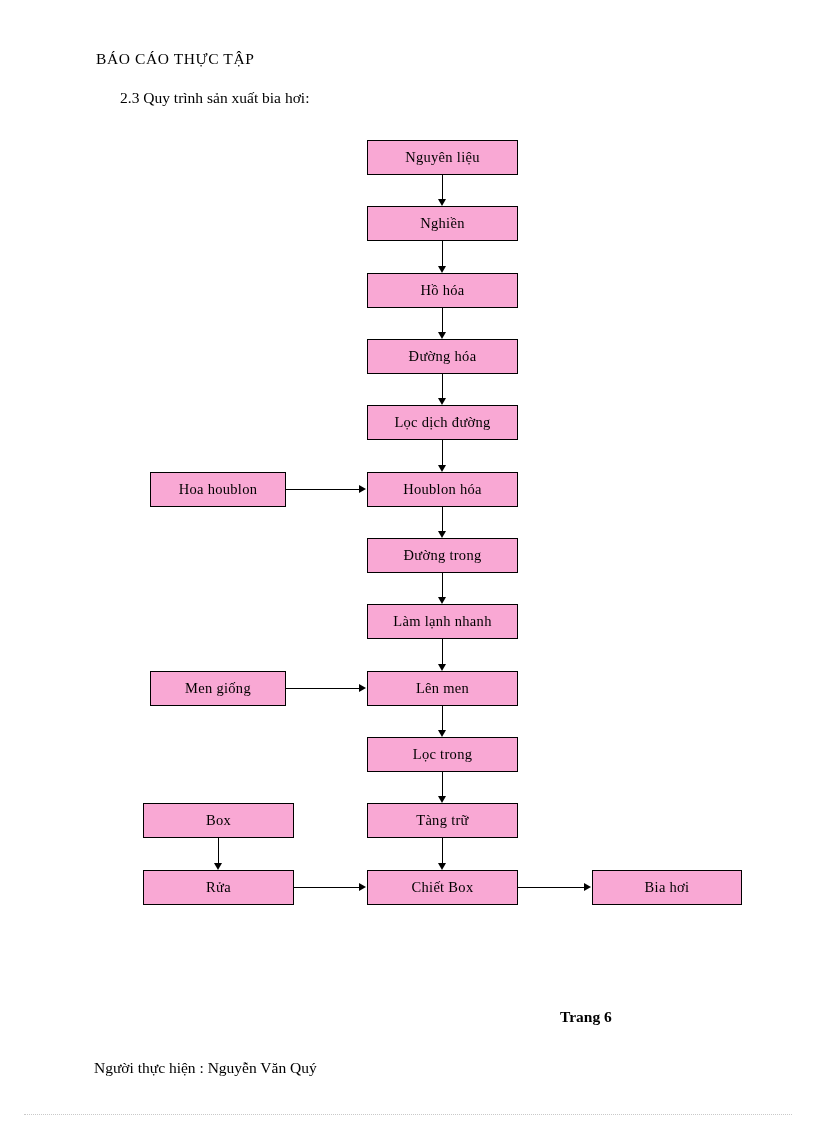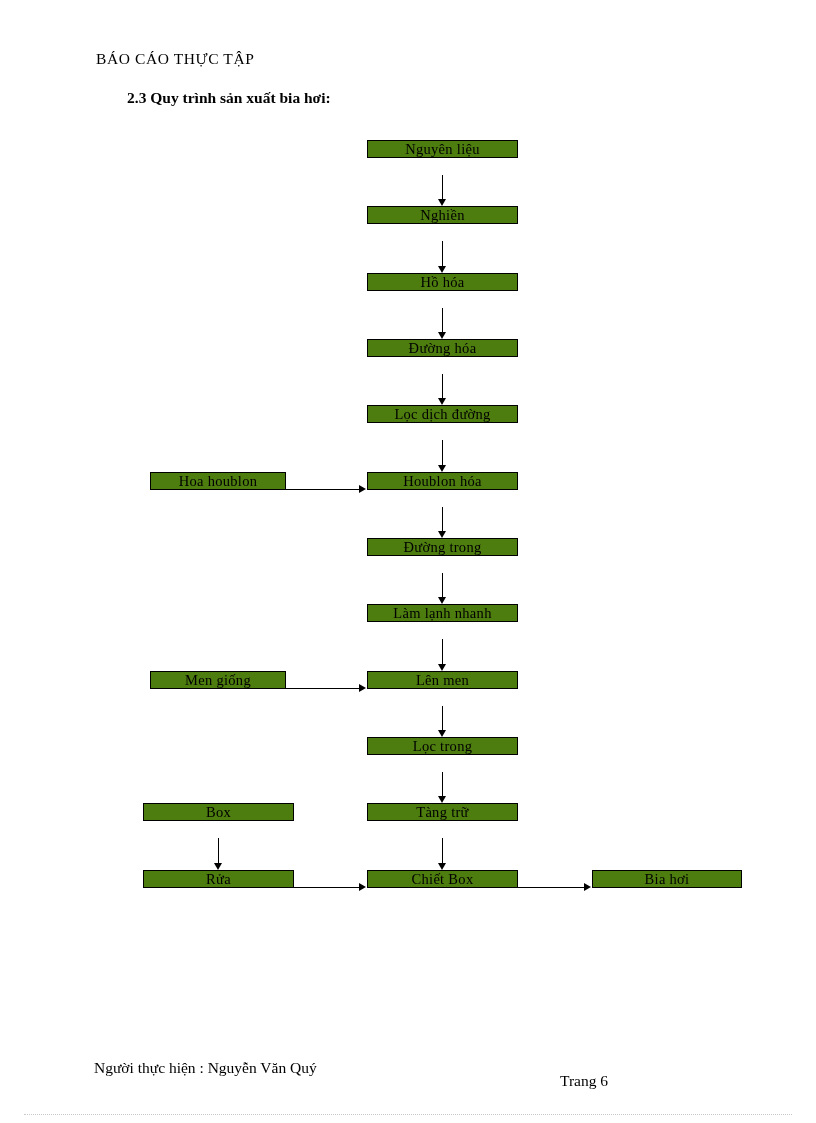--- a/index.html
+++ b/index.html
@@ -28,40 +28,39 @@
     font-family: "Liberation Serif", "DejaVu Serif", serif;
   }
   #hdr-left  { left: 96px;  top: 50px; }
   #hdr-right { left: 480px; top: 50px; }
 
   #section-title {
     position: absolute;
     left: 120px;
     top: 89px;
     font-size: 15.5px;
-    font-weight: bold;
+    font-weight: normal;
     white-space: nowrap;
-    margin-left: 7px;
   }
 
   
   #chart { position: absolute; left: 0; top: 0; width: 816px; height: 1123px; }
 
   .node {
     position: absolute;
     box-sizing: border-box;
     border: 1px solid #000000;
-    background: #4d7c0f;
+    background: #f9a8d4;
     display: flex;
     align-items: center;
     justify-content: center;
     font-size: 14.5px;
     letter-spacing: 0.3px;
     white-space: nowrap;
-    height: 18px;
+    height: 35px;
   }
   .node.main  { left: 367px; width: 151px; }
   .node.side  { left: 150px; width: 136px; }
   .node.bl    { left: 143px; width: 151px; }
   .node.out   { left: 592px; width: 150px; text-align: right; }
 
   
   .vline, .hline {
     position: absolute;
     background: #000000;
@@ -85,21 +84,21 @@
     border-left: 7px solid #000000;
   }
 
   
   .ftr {
     position: absolute;
     font-size: 15.5px;
     white-space: nowrap;
   }
   #ftr-left  { left: 94px;  top: 1044px; margin-top: 15px; }
-  #ftr-right { left: 560px; top: 1072px; }
+  #ftr-right { left: 560px; top: 1008px; font-weight: bold; }
 
   #page-edge {
     position: absolute;
     left: 24px;
     top: 1114px;
     width: 768px;
     height: 1px;
     border-top: 1px dotted #c9c9c9;
   }
 </style>

